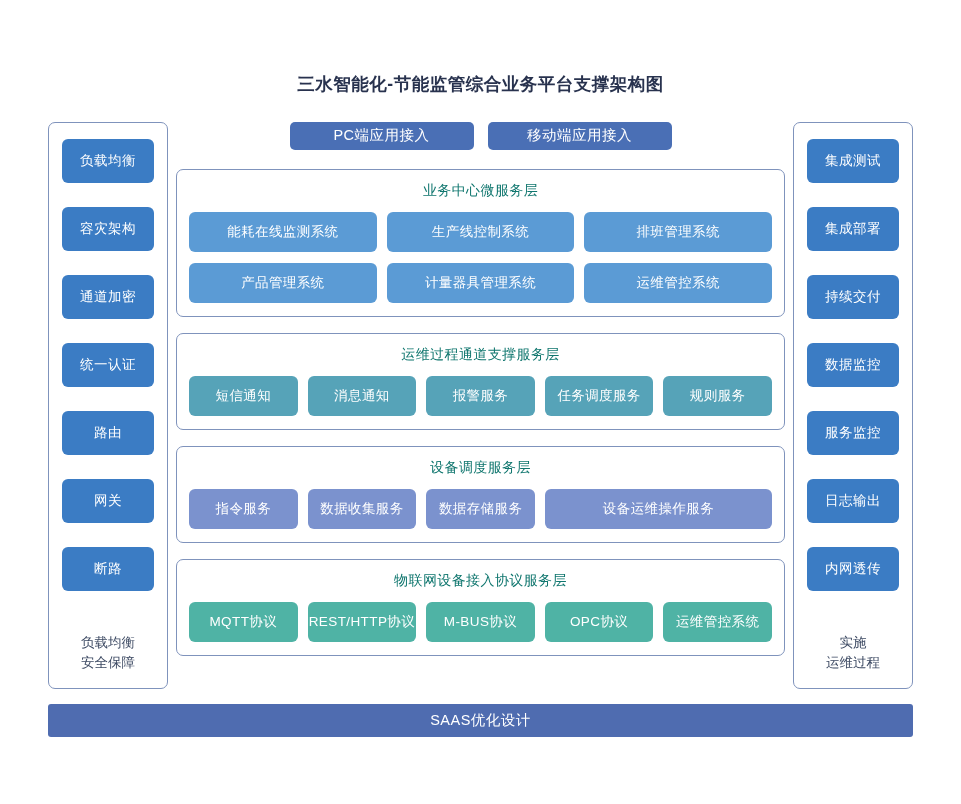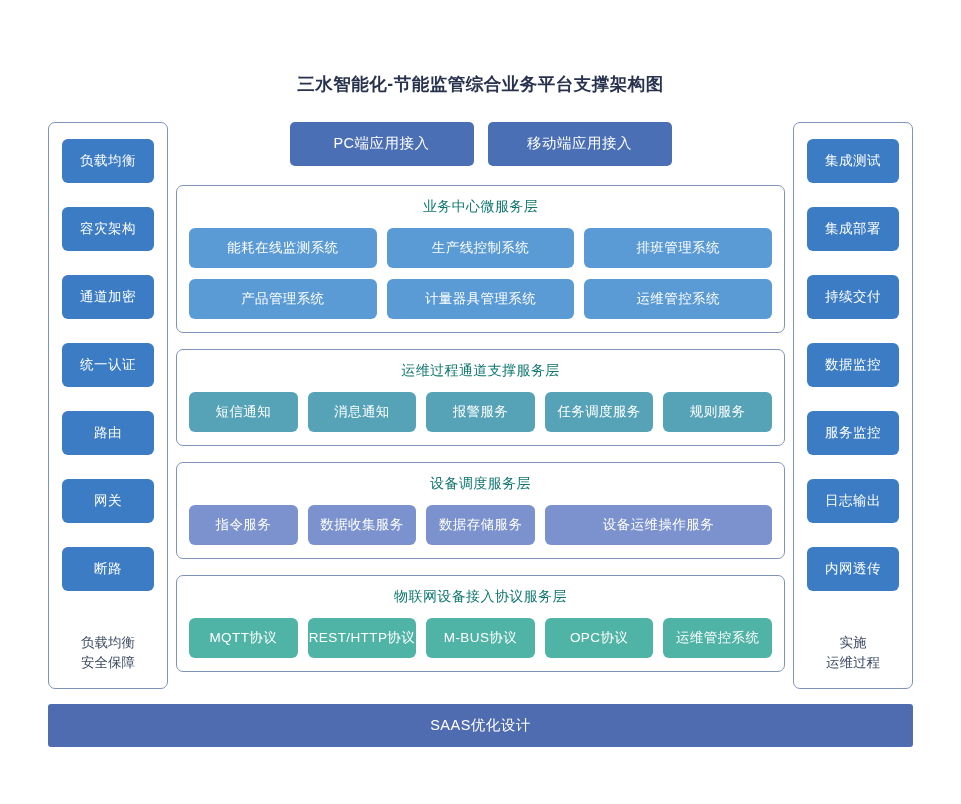--- a/index.html
+++ b/index.html
@@ -82,21 +82,21 @@
 
   
   .access-row {
     display: flex;
     justify-content: center;
     gap: 14px;
     margin-bottom: 19px;
   }
   .access-btn {
     width: 184px;
-    height: 44px;
+    height: 28px;
     background: #4a6fb5;
     color: #ffffff;
     border-radius: 5px;
     font-size: 14.5px;
     display: flex;
     align-items: center;
     justify-content: center;
     letter-spacing: 0.5px;
   }
 
@@ -139,21 +139,21 @@
   .chip.wide2 { flex: 2.09 1 0; }
 
   .c-business  { background: #5b9bd5; }
   .c-channel   { background: #56a3b8; }
   .c-device    { background: #7b92ce; }
   .c-protocol  { background: #4fb3a5; }
 
   
   #saas-bar {
     margin-top: 15px;
-    height: 43px;
+    height: 33px;
     background: #4f6cb0;
     border-radius: 3px;
     color: #ffffff;
     font-size: 14.5px;
     display: flex;
     align-items: center;
     justify-content: center;
     letter-spacing: 0.5px;
   }
 </style>

